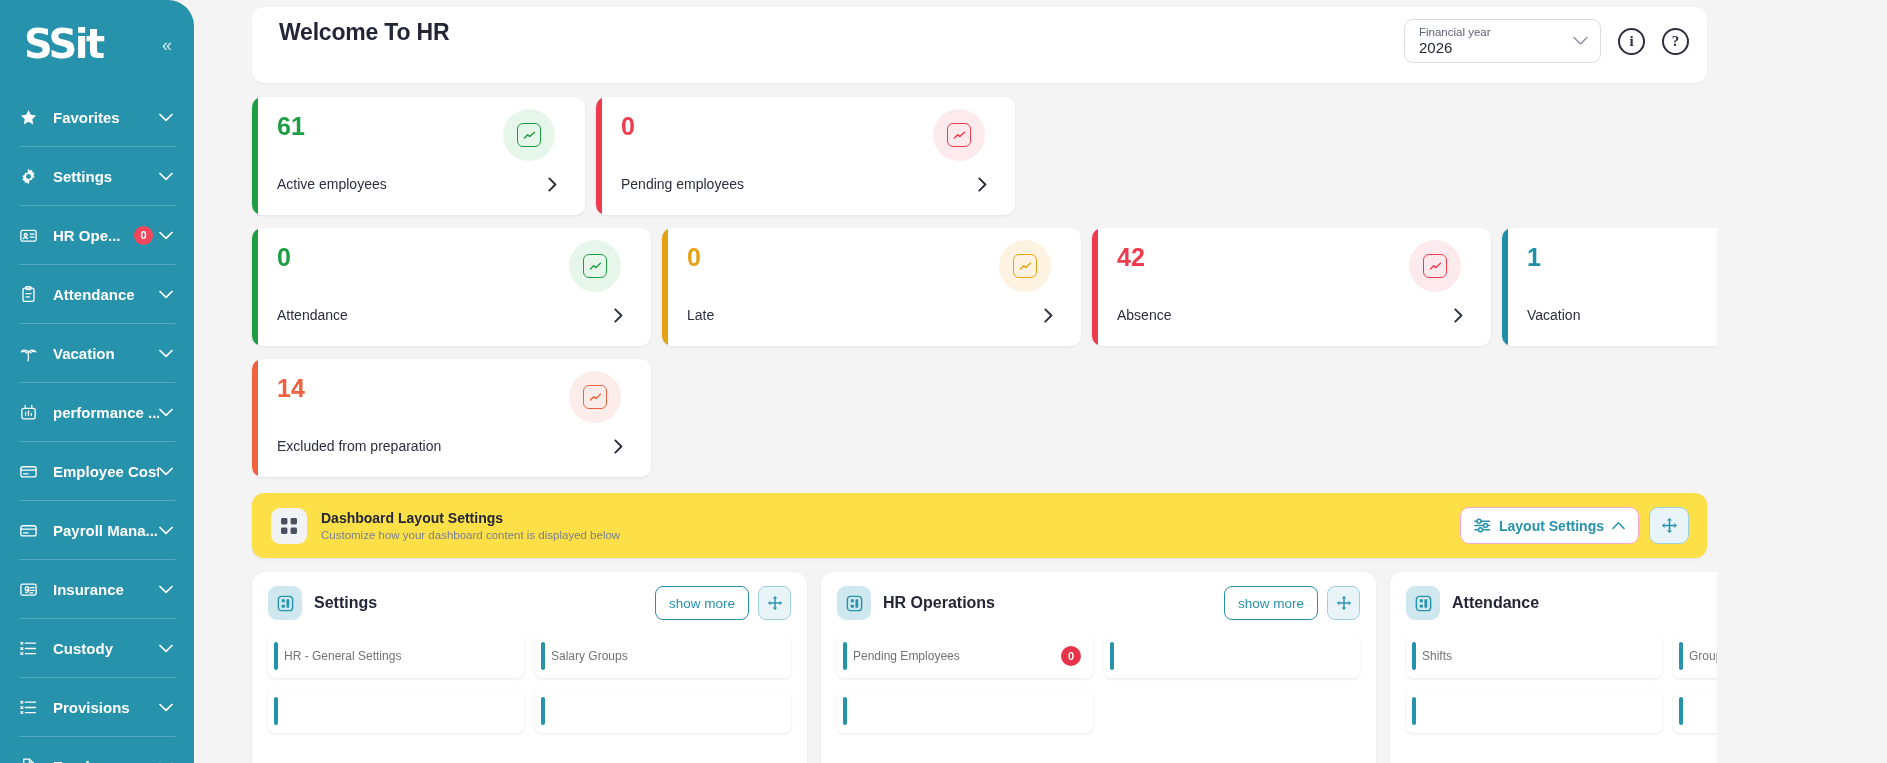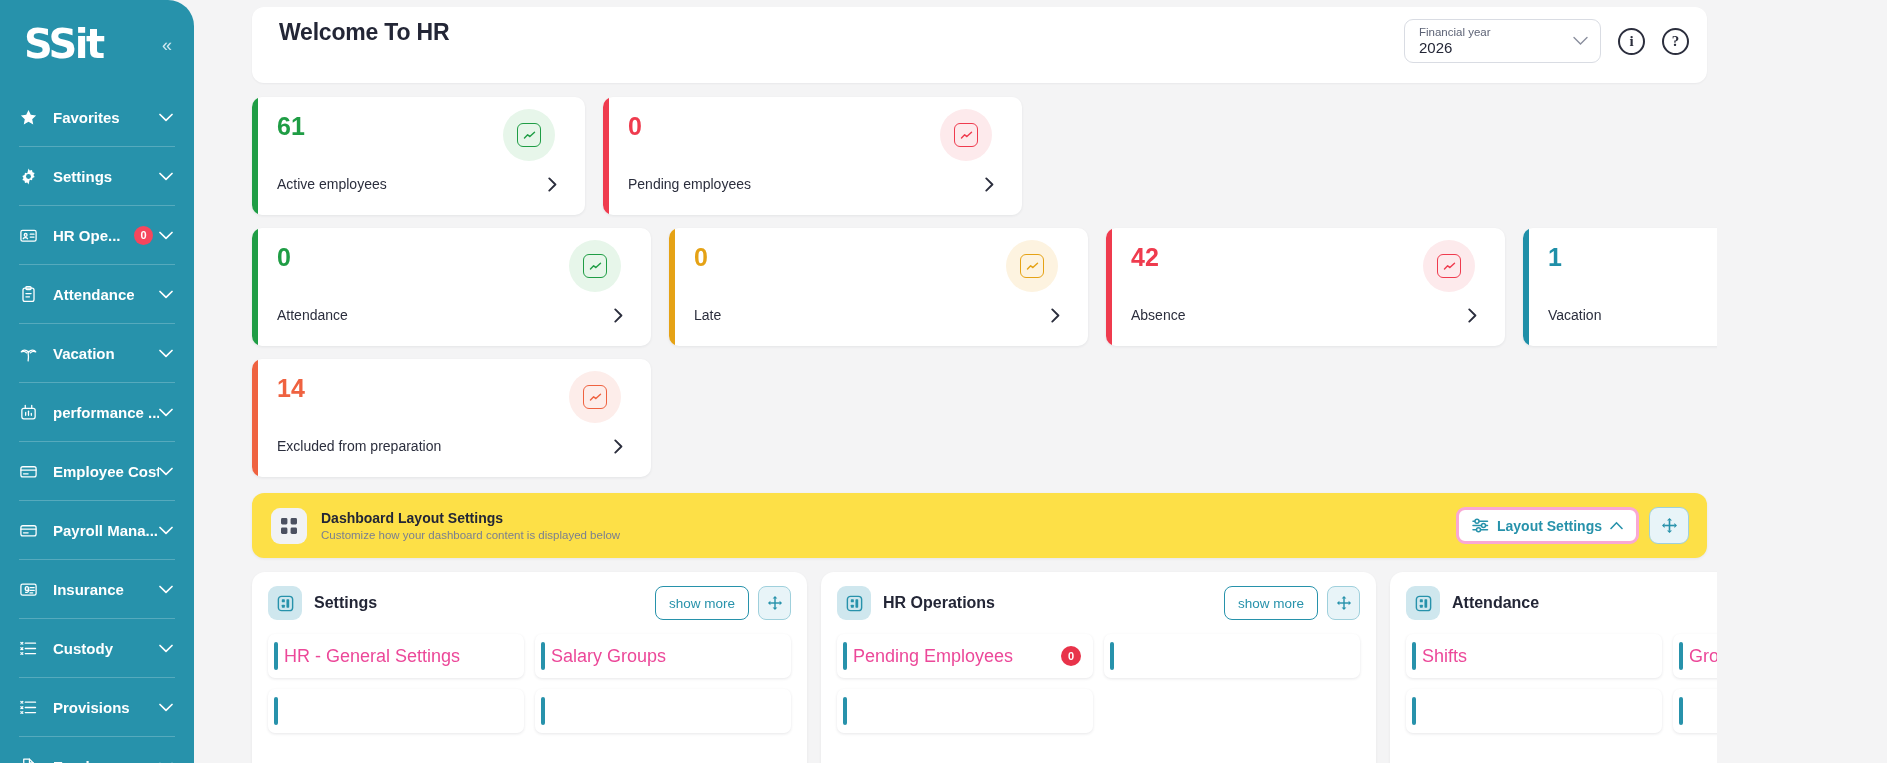--- a/index.html
+++ b/index.html
@@ -95,21 +95,21 @@
   .fy-chev { position: absolute; right: 12px; top: 16px; color: #8a8f9e; }
   .circ-ico {
     width: 27px; height: 27px; border: 2px solid #2b2e3d; border-radius: 50%;
     display: flex; align-items: center; justify-content: center;
     font-size: 15px; font-weight: 700; color: #2b2e3d; cursor: pointer;
     font-family: "Liberation Serif", serif;
   }
 
   
   .stats-wrap { display: flex; flex-direction: column; gap: 13px; }
-  .stats-row { display: flex; gap: 18px; }
+  .stats-row { display: flex; gap: 11px; }
   .stat {
     position: relative; background: #fff;
     border-radius: 10px; height: 118px;
     box-shadow: 0 1px 3px rgba(16,24,40,0.07);
     padding: 17px 18px 0 25px;
     overflow: hidden; cursor: pointer;
     flex: none;
   }
   .stat .bar {
     position: absolute; left: 0; top: 0; bottom: 0; width: 6px;
@@ -144,21 +144,21 @@
   }
   .lb-icon {
     width: 36px; height: 36px; border-radius: 9px; background: #f1f2f4;
     display: flex; align-items: center; justify-content: center; flex: none;
   }
   .lb-texts { margin-left: 14px; }
   .lb-title { font-size: 14px; font-weight: 700; color: #232636; }
   .lb-sub { font-size: 11.5px; color: #7a7f90; margin-top: 3px; }
   .lb-right { margin-left: auto; display: flex; align-items: center; gap: 10px; }
   .btn-outline {
-    height: 37px; border: 3px solid #f9a8d4; border-radius: 9px;
+    height: 37px; border: 1px solid #f9a8d4; border-radius: 9px;
     background: #fff; color: #2792ab; font-size: 14px; font-weight: 600;
     display: flex; align-items: center; gap: 8px; padding: 0 13px; cursor: pointer;
     font-family: "Liberation Sans", sans-serif;
   }
   .btn-square {
     width: 40px; height: 37px; border: 1px solid #9fd0dc; border-radius: 9px;
     background: #e8f4f8; color: #2792ab;
     display: flex; align-items: center; justify-content: center; cursor: pointer;
   }
 
@@ -195,21 +195,21 @@
   .tile {
     position: relative; background: #fff; border-radius: 7px;
     box-shadow: 0 1px 3px rgba(16,24,40,0.10);
     height: 44px; display: flex; align-items: center;
     padding-left: 16px; padding-right: 12px; cursor: pointer;
   }
   .tile .tbar {
     position: absolute; left: 6px; top: 8px; bottom: 8px; width: 3.5px;
     background: #2792ab; border-radius: 2px;
   }
-  .tile .tlbl { font-size: 18px; color: #ec4899; }
+  .tile .tlbl { font-size: 12px; color: #737373; }
   .tile .tbadge {
     margin-left: auto; background: #e8334a; color: #fff;
     min-width: 20px; height: 20px; border-radius: 10px; font-size: 11px;
     font-weight: 700; display: flex; align-items: center; justify-content: center;
   }
 </style>
 </head>
 <body>
 
 <div id="app">

